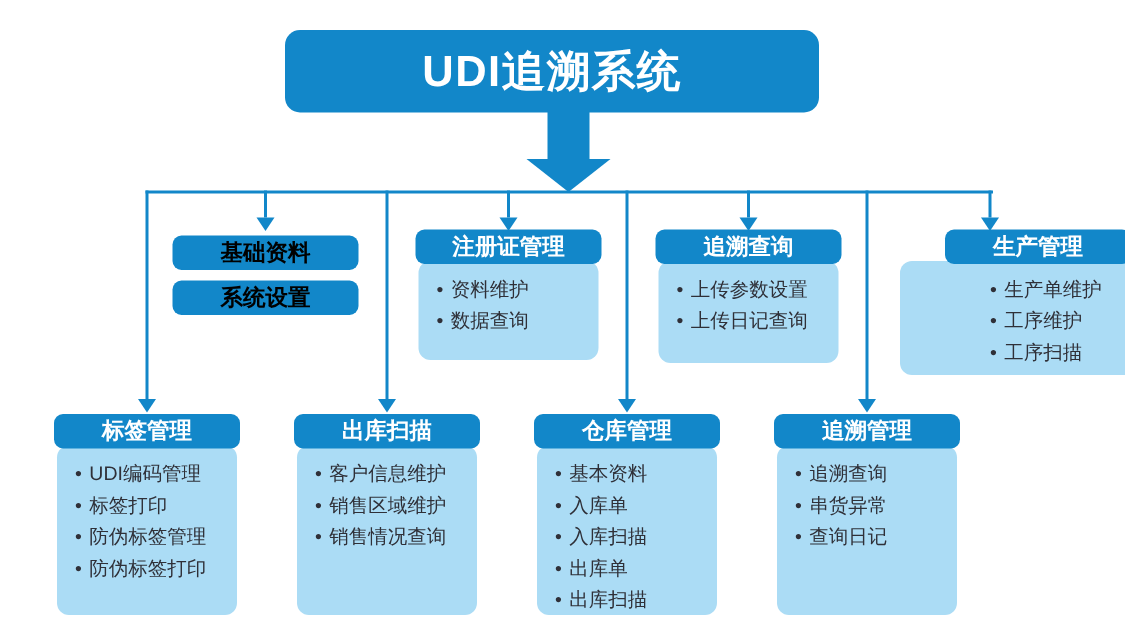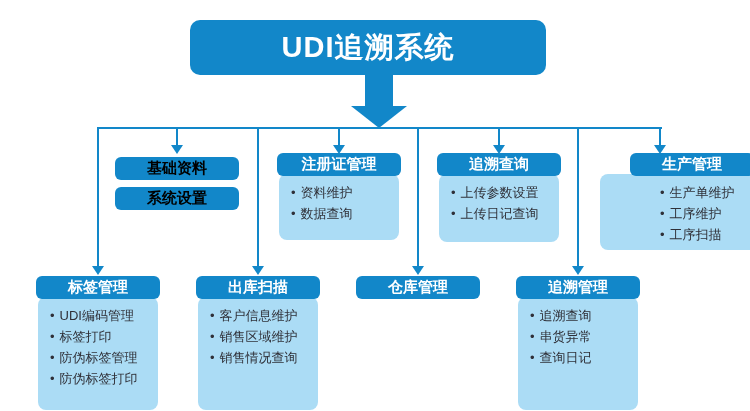--- a/index.html
+++ b/index.html
@@ -148,20 +148,29 @@
 
   <div class="panel" style="left:198px;top:297px;height:113px;">
     <ul>
       <li>客户信息维护</li>
       <li>销售区域维护</li>
       <li>销售情况查询</li>
     </ul>
   </div>
   <div class="module-header" style="left:196px;top:276px;">出库扫描</div>
 
+  <div class="panel" style="left:358px;top:297px;height:113px;">
+    <ul>
+      <li>基本资料</li>
+      <li>入库单</li>
+      <li>入库扫描</li>
+      <li>出库单</li>
+      <li>出库扫描</li>
+    </ul>
+  </div>
   <div class="module-header" style="left:356px;top:276px;">仓库管理</div>
 
   <div class="panel" style="left:518px;top:297px;height:113px;">
     <ul>
       <li>追溯查询</li>
       <li>串货异常</li>
       <li>查询日记</li>
     </ul>
   </div>
   <div class="module-header" style="left:516px;top:276px;">追溯管理</div>

